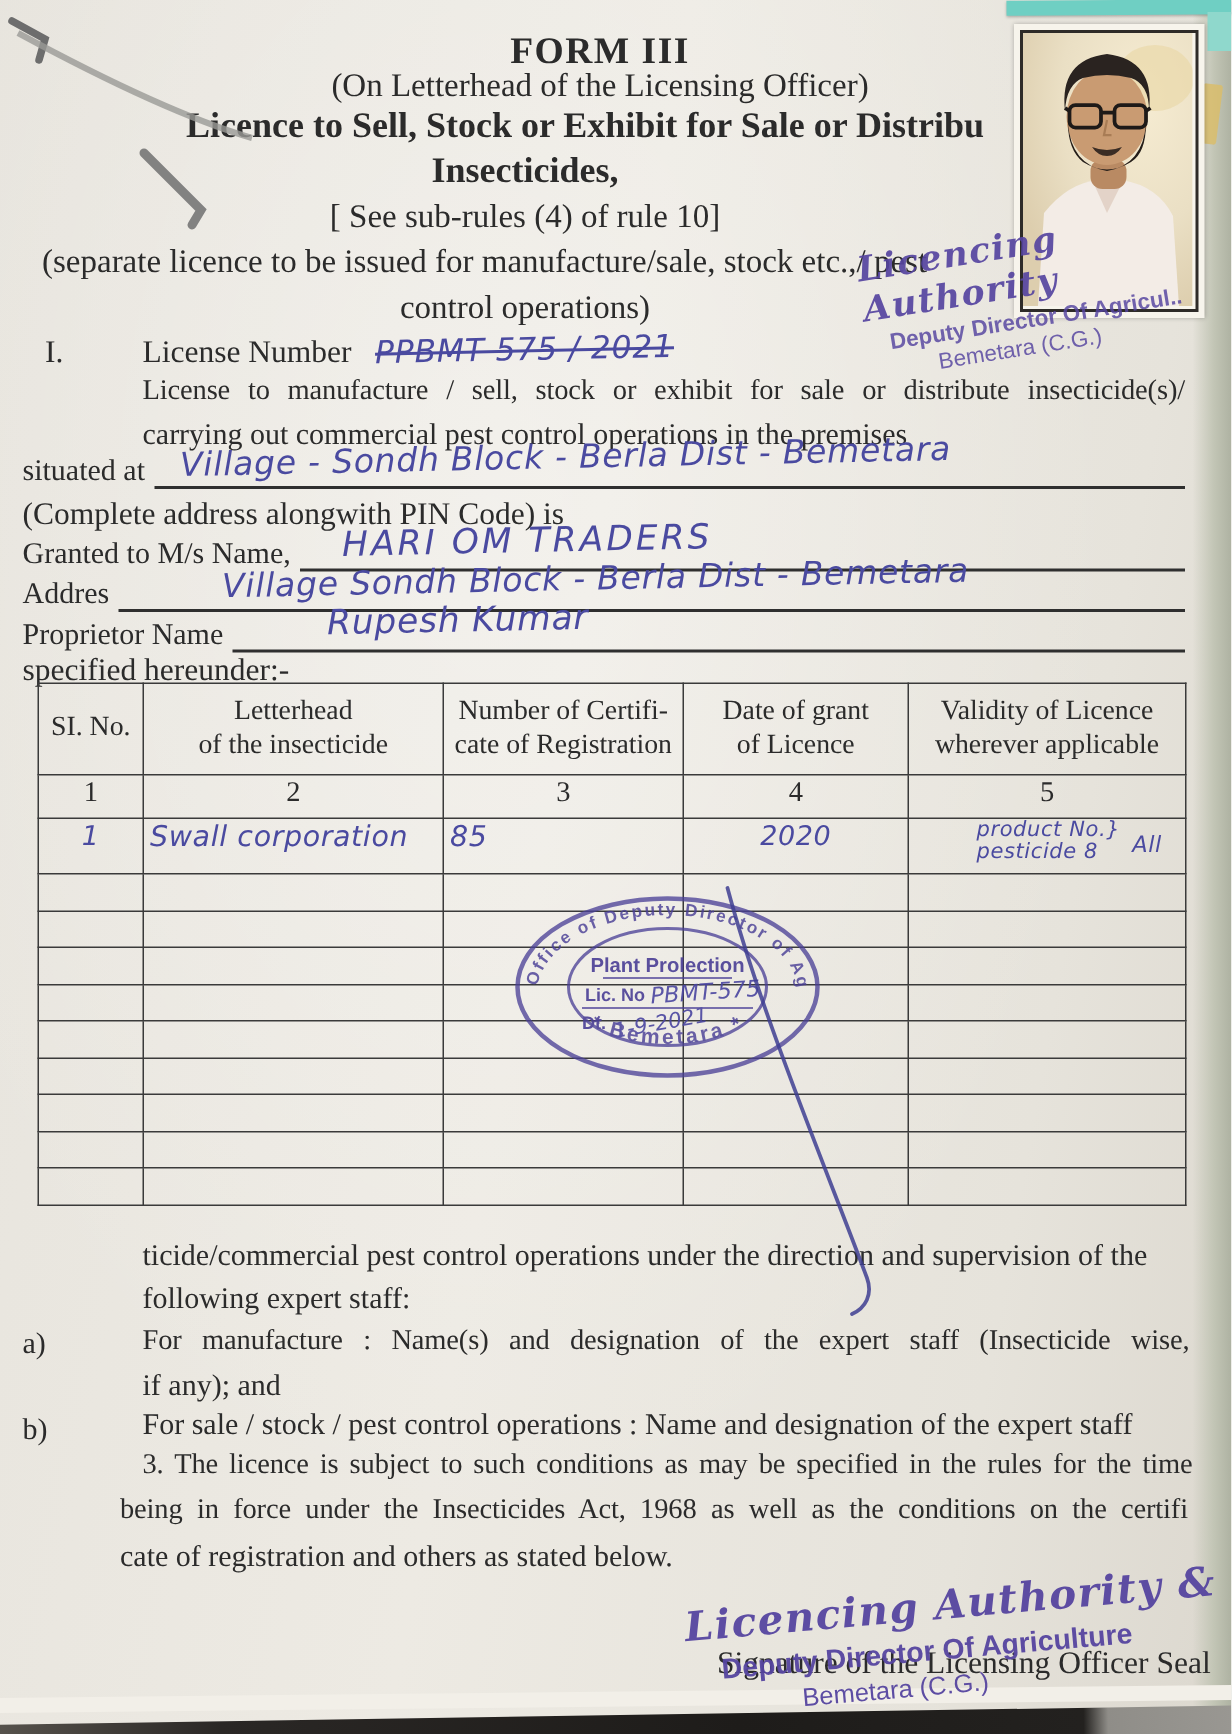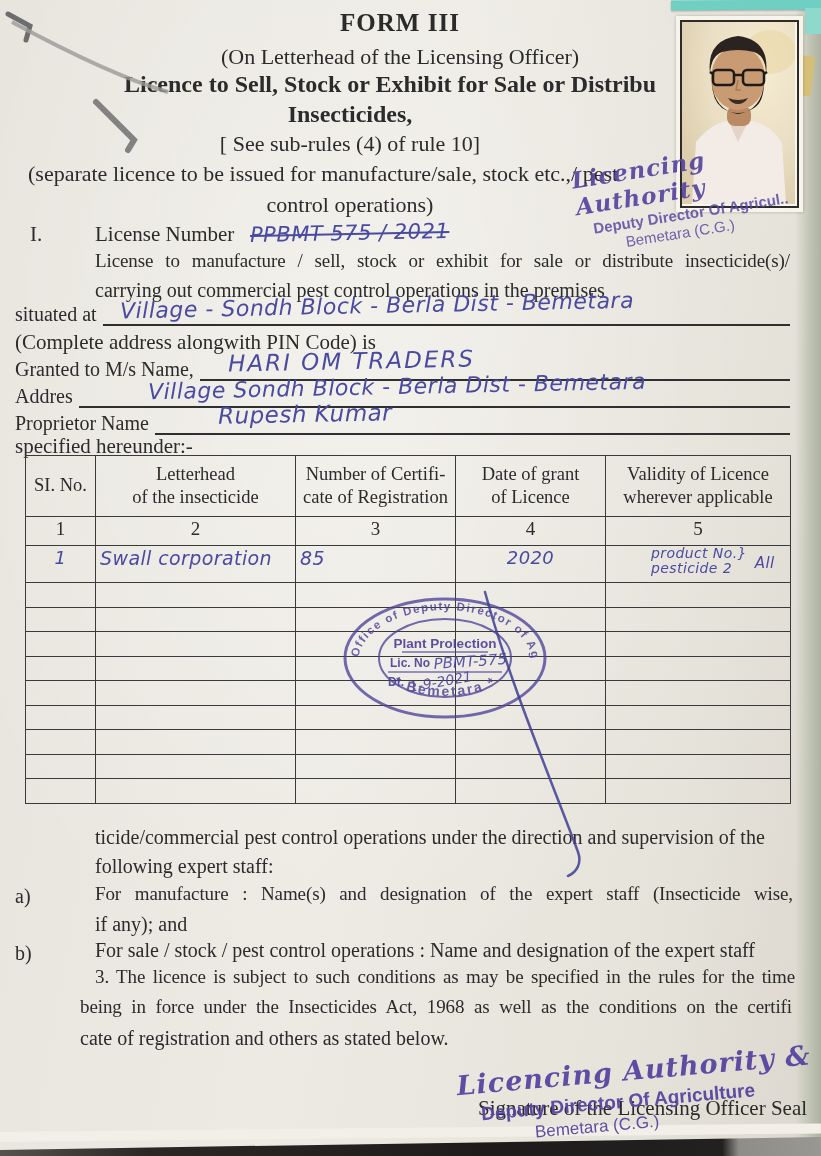--- a/index.html
+++ b/index.html
@@ -72,21 +72,21 @@
   <div class="edge-right"></div>
   <div class="edge-teal"></div>
   <div class="edge-teal2"></div>
   <div class="tape-yellow"></div>
   <svg class="corner-marks" width="180" height="160">
     <path d="M 8,14 L 30,26 L 26,40" stroke="#6d6d6d" stroke-width="5" fill="none" stroke-linecap="round"></path>
     <path d="M 12,22 C 60,48 120,78 168,92" stroke="#9a9a96" stroke-width="4" fill="none" opacity=".8"></path>
     <path d="M 96,102 L 134,140 L 128,150" stroke="#707070" stroke-width="6" fill="none" stroke-linecap="round" opacity=".85"></path>
   </svg>
 
-  <div class="line bold center" style="left:0; top:8px; width:800px; font-size:25px; letter-spacing:1px;">FORM  III</div>
+  <div class="line bold center" style="left:0; top:20px; width:800px; font-size:25px; letter-spacing:1px;">FORM  III</div>
   <div class="line bold center" style="left:0; top:70px; width:780px; font-size:24px;">Licence to Sell, Stock or Exhibit for Sale or Distribu</div>
   <div class="line center" style="left:0; top:44px; width:800px; font-size:22px;">(On Letterhead of the Licensing Officer)</div>
   <div class="line bold center" style="left:0; top:100px; width:700px; font-size:24px;">Insecticides,</div>
   <div class="line center" style="left:0; top:131px; width:700px; font-size:22px;">[ See sub-rules (4) of rule 10]</div>
   <div class="line center" style="left:0; top:192px; width:700px; font-size:22px;">control operations)</div>
   <div class="line" style="left:28px; top:161px; font-size:22px;">(separate licence to be issued for manufacture/sale, stock etc.,/ pest</div>
 
   <div class="photo-frame">
     <div class="photo-inner">
       <svg width="113" height="182" viewBox="0 0 113 182">
@@ -188,21 +188,21 @@
     </tr>
     <tr class="data">
       <td class="hw" style="font-size:18px;">1</td>
       <td class="hw" style="font-size:19px; text-align:left;">Swall corporation</td>
       <td class="hw" style="font-size:19px; text-align:left;">85</td>
       <td class="hw" style="font-size:18px;">2020</td>
       <td style="text-align:left; padding:0 2px;">
         <div style="display:flex; gap:8px; align-items:center;margin-left:43px;">
           <div class="hw" style="font-size:14px; line-height:1.05;">
             <div>product No.}</div>
-            <div>pesticide 2</div>
+            <div>pesticide 8</div>
           </div>
           <div class="hw" style="font-size:15px; margin-top:4px;">All</div>
         </div>
       </td>
     </tr>
     <tr class="t-empty">
           <td></td>
           <td></td>
           <td></td>
           <td></td>

